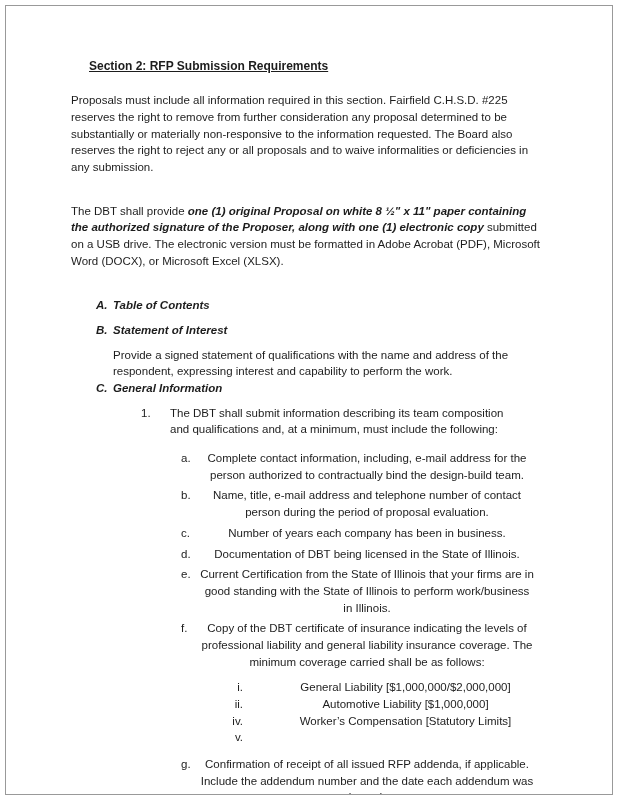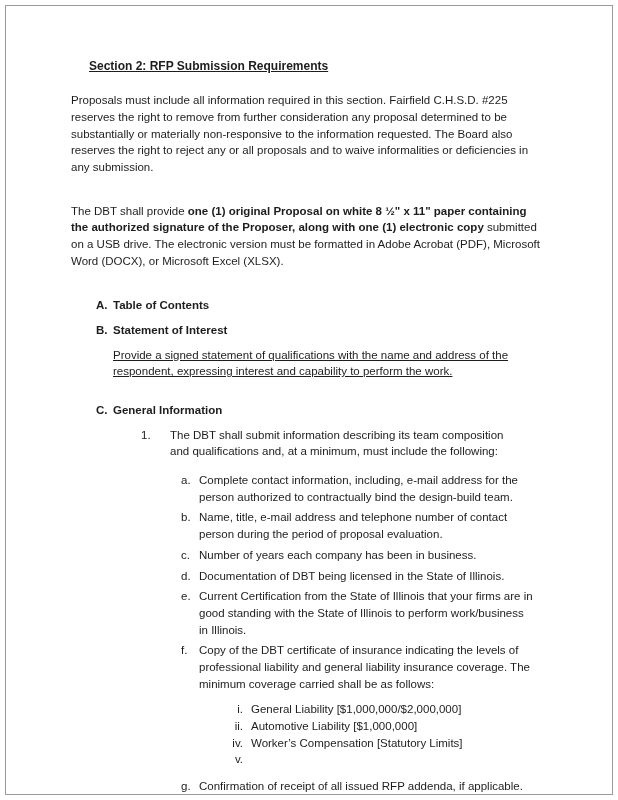--- a/index.html
+++ b/index.html
@@ -28,47 +28,46 @@
   }
   .title {
     font-size: 12px;
     font-weight: bold;
     text-decoration: underline;
     margin-left: 18px;
     margin-bottom: 17px;
   }
   .para { margin-bottom: 27px; max-width: 478px; }
   .para-submission { margin-bottom: 28px; }
-  .b { font-weight: bold; }
+  .b { font-weight: bold; font-style: italic; }
   .row { display: flex; align-items: flex-start; }
   .mk { flex: 0 0 auto; }
   .tx { flex: 1 1 auto; }
 
   .lvl1 { margin-left: 25px; margin-bottom: 8px; }
   .lvl1 .mk { width: 17px; }
 
   .b-body {
     margin-left: 42px;
-    margin-bottom: 22px;
+    margin-bottom: 0;
     max-width: 432px;
-    text-decoration: underline;
   }
 
   .lvl2 { margin-left: 70px; margin-bottom: 12px; }
   .lvl2 .mk { width: 18px; }
   .lvl2 .tx { max-width: 352px; margin-left: 11px; }
 
   .lvl3 { margin-left: 110px; margin-bottom: 4px; }
   .lvl3 .mk { width: 18px; }
-  .lvl3 .tx { max-width: 336px; }
+  .lvl3 .tx { max-width: 336px; text-align: center; }
 
   .roman-list { margin-top: 9px; margin-bottom: 10px; }
   .lvl4 { margin-left: 148px; margin-bottom: 0; }
   .lvl4 .mk { width: 24px; text-align: right; }
-  .lvl4 .tx { margin-left: 8px; }
+  .lvl4 .tx { margin-left: 22px; text-align: center; }
 </style>
 </head>
 <body>
 
 <div class="frame">
   <div class="content">
 
     <div class="title">Section 2: RFP Submission Requirements</div>
 
     <p class="para">Proposals must include all information required in this section. Fairfield C.H.S.D. #225 reserves the right to remove from further consideration any proposal determined to be substantially or materially non-responsive to the information requested. The Board also reserves the right to reject any or all proposals and to waive informalities or deficiencies in any submission.</p>

